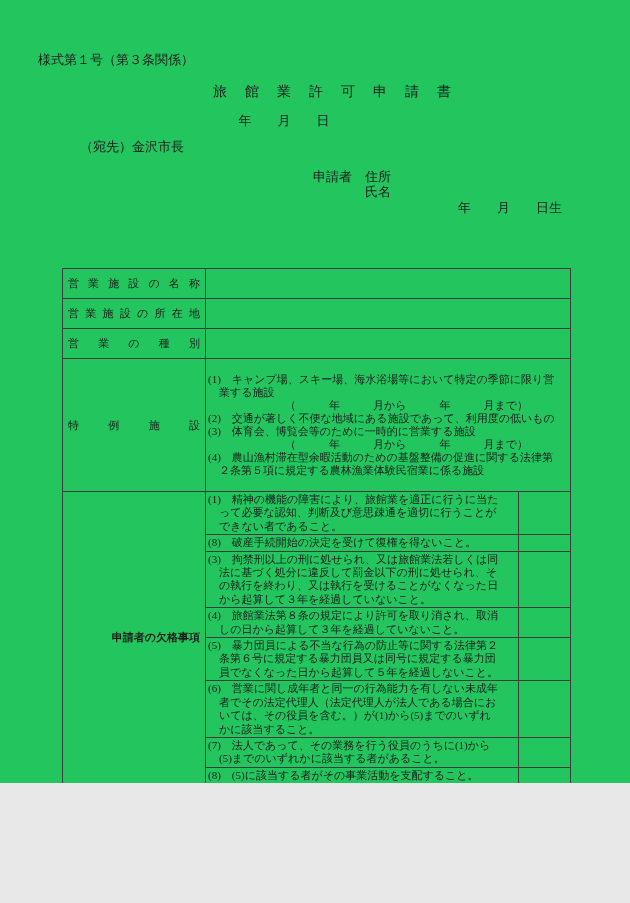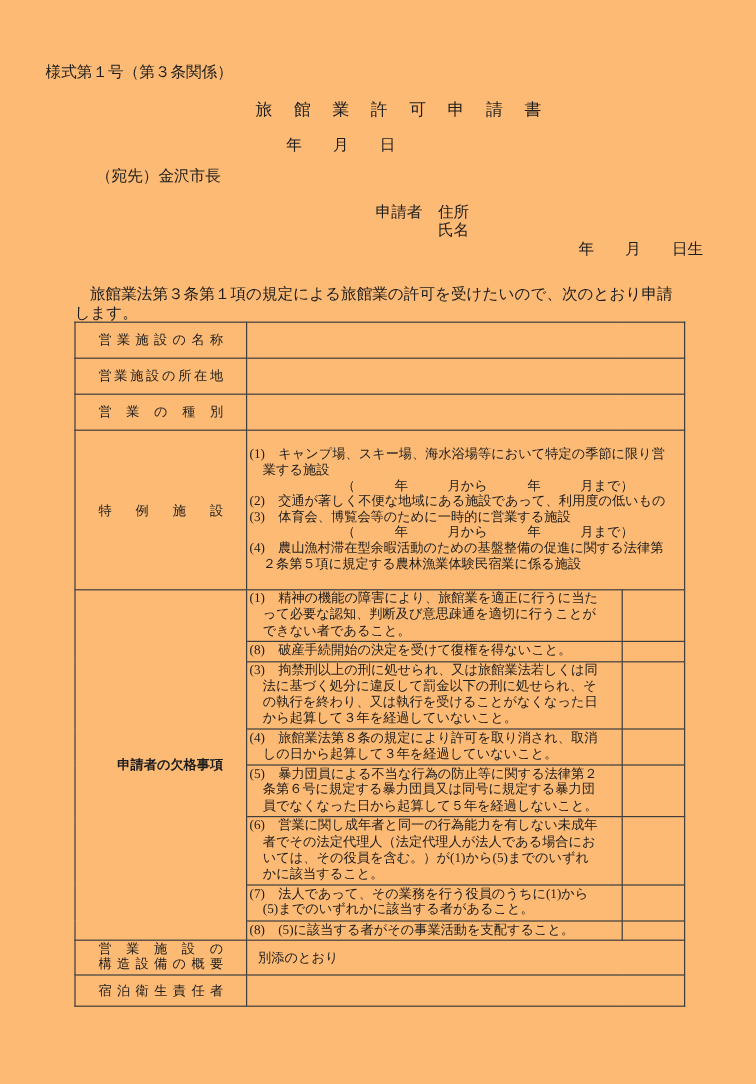--- a/index.html
+++ b/index.html
@@ -1,52 +1,52 @@
 <!DOCTYPE html>
 <html><head>
 <meta charset="utf-8">
 <style>
   html,body { margin:0; padding:0; background:#e8e8e8; }
   .page {
     position: relative;
-    width: 630px; height: 903px;
+    width: 630px; height: 783px;
     margin: 0 auto;
-    background: #fdba74;
+    background: #22c55e;
     font-family: "Liberation Serif", "DejaVu Serif", serif;
     color: #1c1c1c;
     overflow: hidden;
   }
   .abs { position: absolute; }
   .form-number { left: 38px; top: 51px; font-size: 13px; }
   .form-title { left: 213px; top: 83px; font-size: 14px; letter-spacing: 18px; white-space: nowrap; }
   .date-line { left: 0; right: 0; top: 112px; text-align: center; padding-right: 62px; font-size: 13px; }
   .addressee { left: 80px; top: 138px; font-size: 13px; }
   .applicant { left: 313px; top: 169px; font-size: 13px; line-height: 15px; }
   .applicant .addr { margin-left: 13px; }
   .applicant .name-line { margin-left: 52px; }
-  .birth-line { left: 0; right: 0; top: 199px; text-align: right; padding-right: 44px; font-size: 13px; }
+  .birth-line { left: 0; right: 0; top: 199px; text-align: right; padding-right: 68px; font-size: 13px; }
   .intro { left: 62px; top: 237px; width: 508px; font-size: 13px; line-height: 15.5px; white-space: pre-wrap; }
 
   table.form-table {
     position: absolute; left: 62px; top: 268px;
     border-collapse: collapse;
     table-layout: fixed;
     width: 508px;
     font-size: 11px;
   }
   .form-table td {
     border: 1px solid #3d3d3d;
     padding: 0;
     vertical-align: middle;
   }
   col.c-label   { width: 143px; }
   col.c-content { width: 313px; }
   col.c-check   { width: 52px; }
 
-  td.lbl { padding: 1px 19px; }
+  td.lbl { padding: 1px 5px; }
   .just  { text-align: justify; text-align-last: justify; }
   .jline { text-align: justify; text-align-last: justify; line-height: 13px; }
   td.ctr { text-align: right; font-weight: bold; }
   tr.r28 td { height: 27px; }
   tr.r24 td { height: 23px; margin-left: 36px; }
   .pre { white-space: pre-wrap; }
   td.sp  { line-height: 13px; padding: 14px 2px; vertical-align: middle; margin-top: 43px; }
   td.item { line-height: 13.4px; padding: 1px 2px; vertical-align: top; }
   td.chk { padding: 0; }
   td.valpad { padding: 2px 2px 2px 9px; }
@@ -61,22 +61,20 @@
   <div class="abs date-line">年　　月　　日</div>
   <div class="abs addressee">（宛先）金沢市長</div>
 
   <div class="abs applicant">
     <div><span>申請者</span><span class="addr">住所</span></div>
     <div class="name-line">氏名</div>
   </div>
 
   <div class="abs birth-line">年　　月　　日生</div>
 
-  <div class="abs intro">　旅館業法第３条第１項の規定による旅館業の許可を受けたいので、次のとおり申請
-します。</div>
 
   <table class="form-table">
     <colgroup>
         <col class="c-label">
         <col class="c-content">
         <col class="c-check">
       </colgroup>
     <tbody>
       <tr class="r28">
         <td class="lbl just">営業施設の名称</td>

